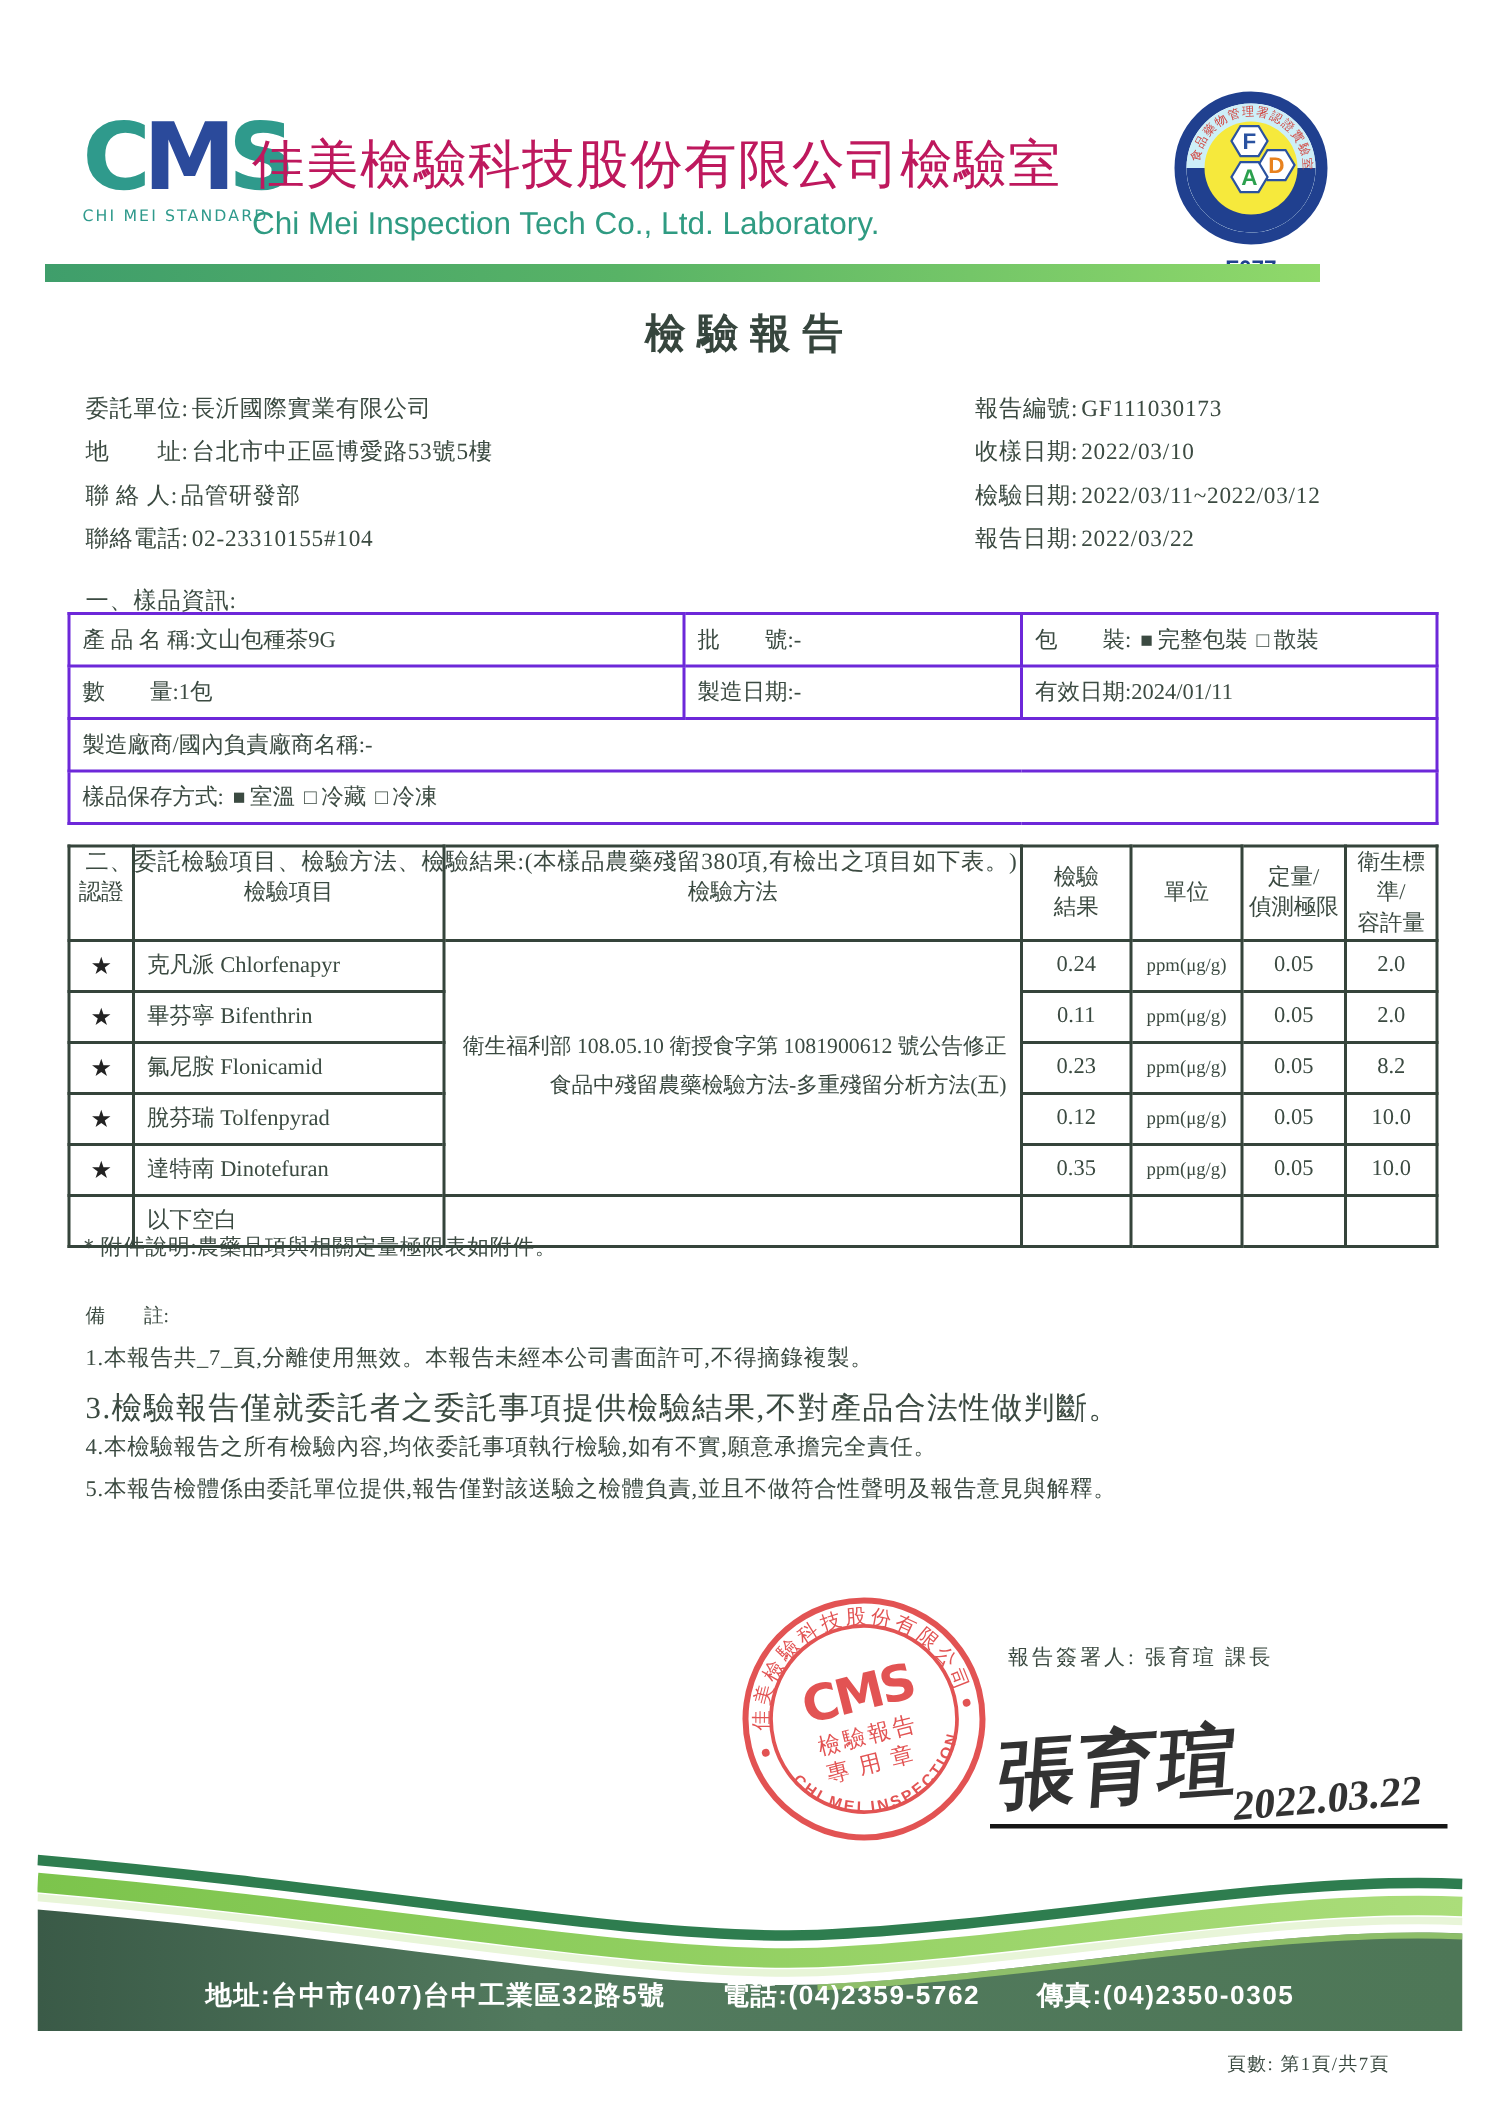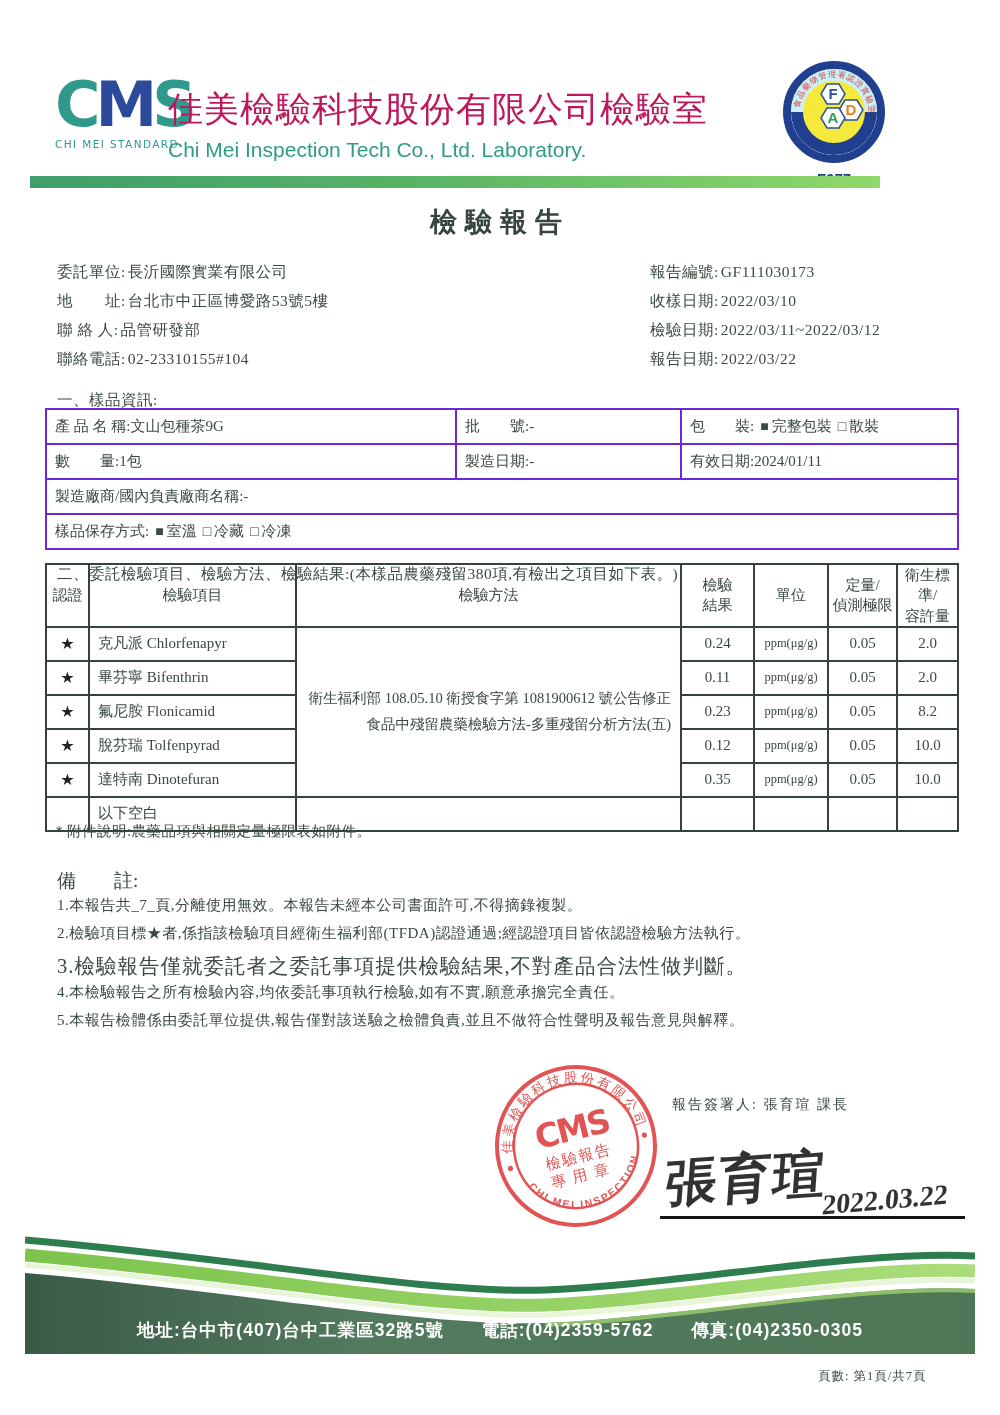--- a/index.html
+++ b/index.html
@@ -33,21 +33,21 @@
   .results-table th{height:56px;font-weight:normal;text-align:center;white-space:pre-line;line-height:1.35;}
   .results-table td{height:32px;text-align:center;}
   .results-table td.item{text-align:left;padding-left:8px;white-space:nowrap;}
   .results-table td.method{font-size:14.5px;text-align:right;padding:0 9px;line-height:1.75;white-space:normal;}
   .results-table td.unit{font-size:12.5px;}
   .star{font-size:16px;color:#222;}
   .box{margin:0 3px 0 6px;font-size:14px;}
   .footnote{left:52px;top:822px;font-size:14.5px;letter-spacing:0.5px;}
   
   .notes{left:57px;top:868px;width:900px;}
-  .notes-title{font-size:19px;height:28px;}
+  .notes-title{font-size:13px;height:28px;}
   .note-item{font-size:15px;height:28px;letter-spacing:0.5px;white-space:nowrap;}
   .note-item.big{font-size:20.5px;height:31px;letter-spacing:1px;}
   
   .stamp{left:492px;top:1062px;width:168px;height:168px;transform:rotate(-14deg);opacity:0.92;}
   .signer-line{left:672px;top:1096px;font-size:14px;letter-spacing:2px;white-space:nowrap;}
   .sig-area{left:660px;top:1148px;width:310px;height:75px;}
   .sig-name{position:absolute;left:5px;top:-4px;font-size:52px;color:#1c1c1c;transform:rotate(-4deg) skewX(-8deg);letter-spacing:2px;font-weight:bold;opacity:.9;}
   .sig-date{position:absolute;left:162px;top:36px;font-size:28px;color:#1c1c1c;transform:rotate(-5deg) skewX(-10deg);white-space:nowrap;font-weight:bold;opacity:.9;}
   .sig-underline{position:absolute;left:0;top:68px;width:305px;height:3px;background:#161616;}
   
@@ -212,21 +212,20 @@
     <td></td>
   </tr>
 </tbody>
   </table>
 
 <div class="abs footnote">＊附件說明:農藥品項與相關定量極限表如附件。</div>
 
 <div class="abs notes">
   <div class="notes-title">備　　註:</div>
   <div class="note-item">1.本報告共_7_頁,分離使用無效。本報告未經本公司書面許可,不得摘錄複製。</div>
-  <div class="note-item">2.檢驗項目標★者,係指該檢驗項目經衛生福利部(TFDA)認證通過;經認證項目皆依認證檢驗方法執行。</div>
   <div class="note-item big">3.檢驗報告僅就委託者之委託事項提供檢驗結果,不對產品合法性做判斷。</div>
   <div class="note-item">4.本檢驗報告之所有檢驗內容,均依委託事項執行檢驗,如有不實,願意承擔完全責任。</div>
   <div class="note-item">5.本報告檢體係由委託單位提供,報告僅對該送驗之檢體負責,並且不做符合性聲明及報告意見與解釋。</div>
 </div>
 
 <svg class="abs stamp" viewBox="0 0 168 168">
   <circle cx="84" cy="84" r="79" fill="none" stroke="#e04545" stroke-width="4"></circle>
   <circle cx="84" cy="84" r="62" fill="none" stroke="#e04545" stroke-width="2.5"></circle>
   <path id="sealTop" d="M20,84 A64,64 0 0 1 148,84" fill="none"></path>
   <path id="sealBottom" d="M25,107 A64,64 0 0 0 143,107" fill="none"></path>

